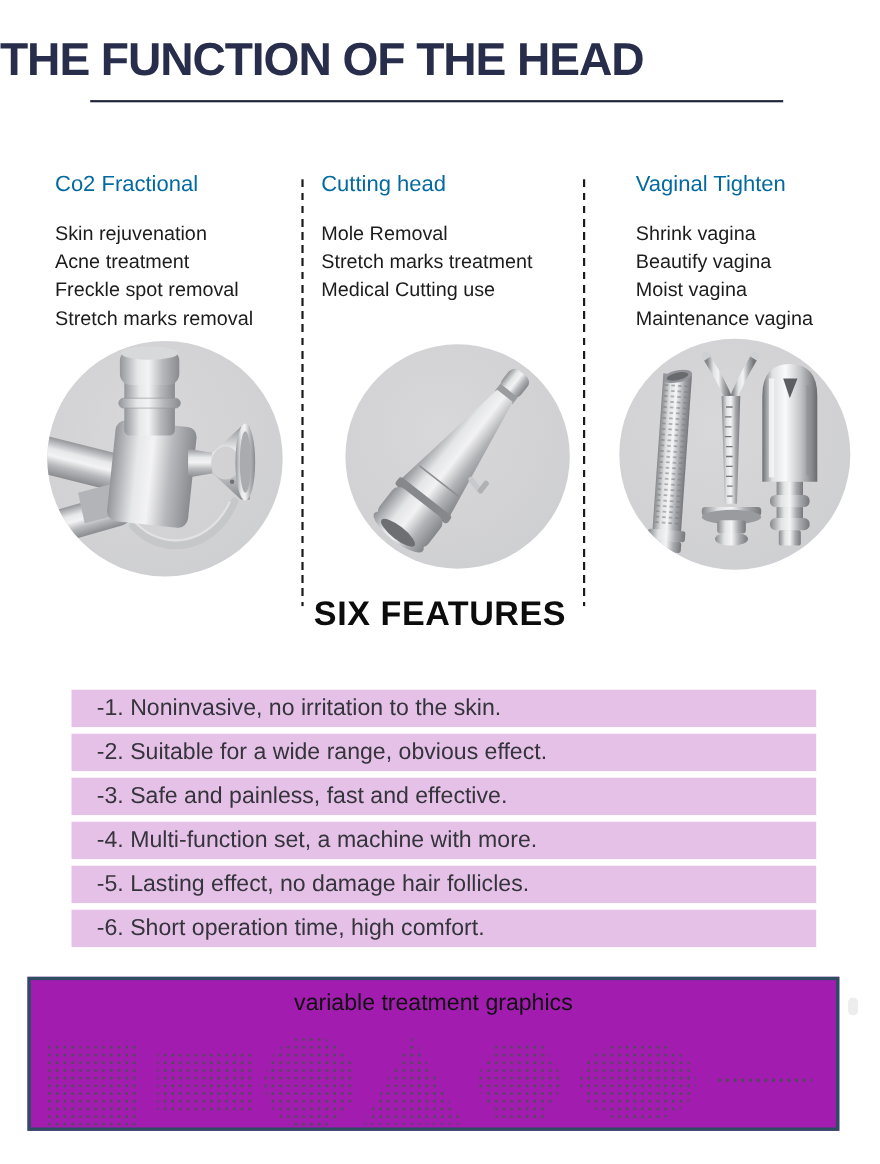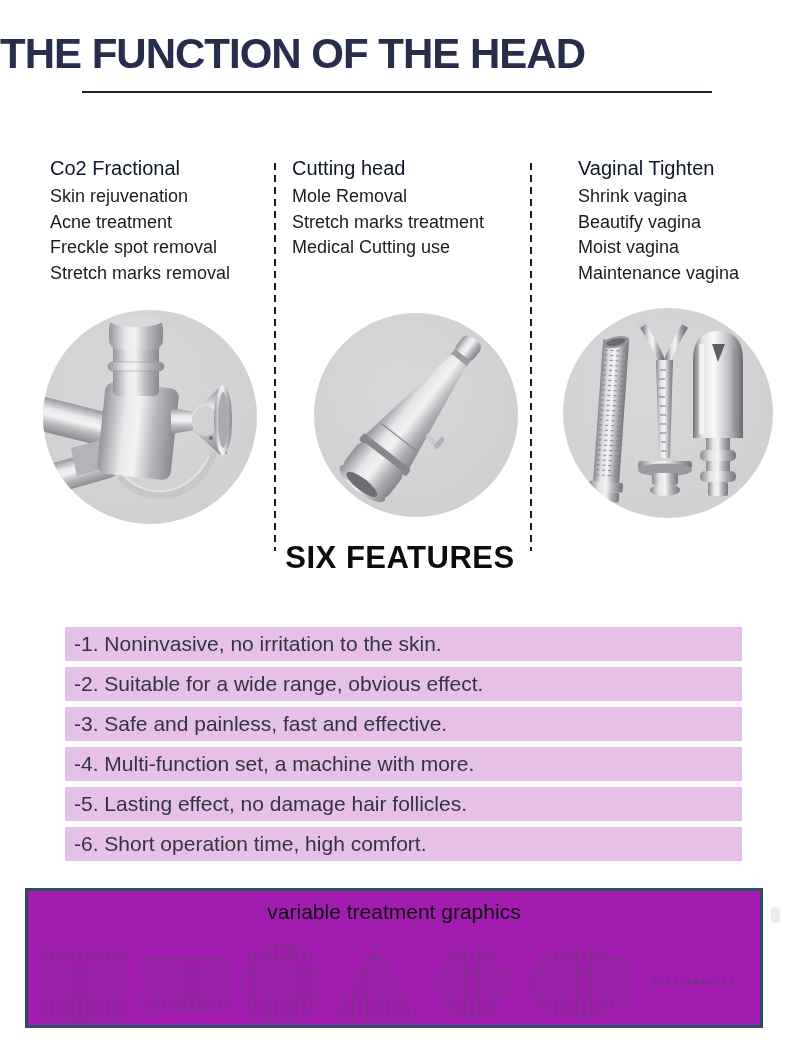--- a/index.html
+++ b/index.html
@@ -5,39 +5,39 @@
   html,body{margin:0;padding:0;background:#ffffff;}
   .page{position:relative;width:800px;height:1058px;background:#ffffff;overflow:hidden;
         font-family:"Liberation Sans",sans-serif;}
 
   .title{position:absolute;top:30px;left:0;width:100%;text-align:left;
          font-size:42px;font-weight:bold;letter-spacing:-1px;color:#272d4b;}
   .title-rule{position:absolute;left:82px;top:91px;width:630px;height:2px;background:#20263a;}
 
   .col{position:absolute;top:155px;width:240px;}
   .col-1{left:50px;} .col-2{left:292px;} .col-3{left:578px;}
-  .col-header{font-size:20px;line-height:26px;color:#0f172a;margin-bottom:3px;}
+  .col-header{font-size:20px;line-height:26px;color:#0369a1;margin-bottom:19px;}
   .col-item{font-size:18px;line-height:25.5px;color:#1c1c1c;white-space:nowrap;}
 
   .v-sep{position:absolute;top:163px;height:388px;width:2px;
          background:repeating-linear-gradient(to bottom,#1a1a1a 0 7px,transparent 7px 12px);}
   .v-sep-1{left:274px;} .v-sep-2{left:530px;}
 
   .photo-circle{position:absolute;border-radius:50%;
          background:radial-gradient(circle at 42% 38%, #d8d8da 0%, #d2d2d4 55%, #cecfd2 82%, #d7d7da 100%);}
   .circle-1{left:43px;top:310px;width:214px;height:214px;}
   .circle-2{left:314px;top:313px;width:204px;height:204px;}
   .circle-3{left:563px;top:308px;width:210px;height:210px;}
   .photo-circle svg{display:block;width:100%;height:100%;}
 
   .features-heading{position:absolute;top:540px;left:0;width:100%;text-align:center;
          font-size:31px;font-weight:bold;letter-spacing:.5px;color:#0c0c0c;}
   .features{position:absolute;left:65px;top:627px;width:677px;}
   .feature-bar{height:34px;margin-bottom:6px;background:#e5c1e8;display:flex;align-items:center;
-         padding-left:9px;box-sizing:border-box;font-size:21px;color:#35343c;}
+         padding-left:23px;box-sizing:border-box;font-size:21px;color:#35343c;}
 
   .treatment-box{position:absolute;left:25px;top:888px;width:738px;height:140px;
          border:3px solid #2d4d63;box-sizing:border-box;background:#a21caf;}
   .box-title{margin-top:9px;text-align:center;font-size:21px;color:#101010;}
   .shapes-svg{position:absolute;left:0;top:44px;width:732px;height:92px;}
 
   .scrollbar-thumb{position:absolute;left:771px;top:907px;width:9px;height:16px;
          background:#ededee;border-radius:4px;}
 </style>
 </head>

